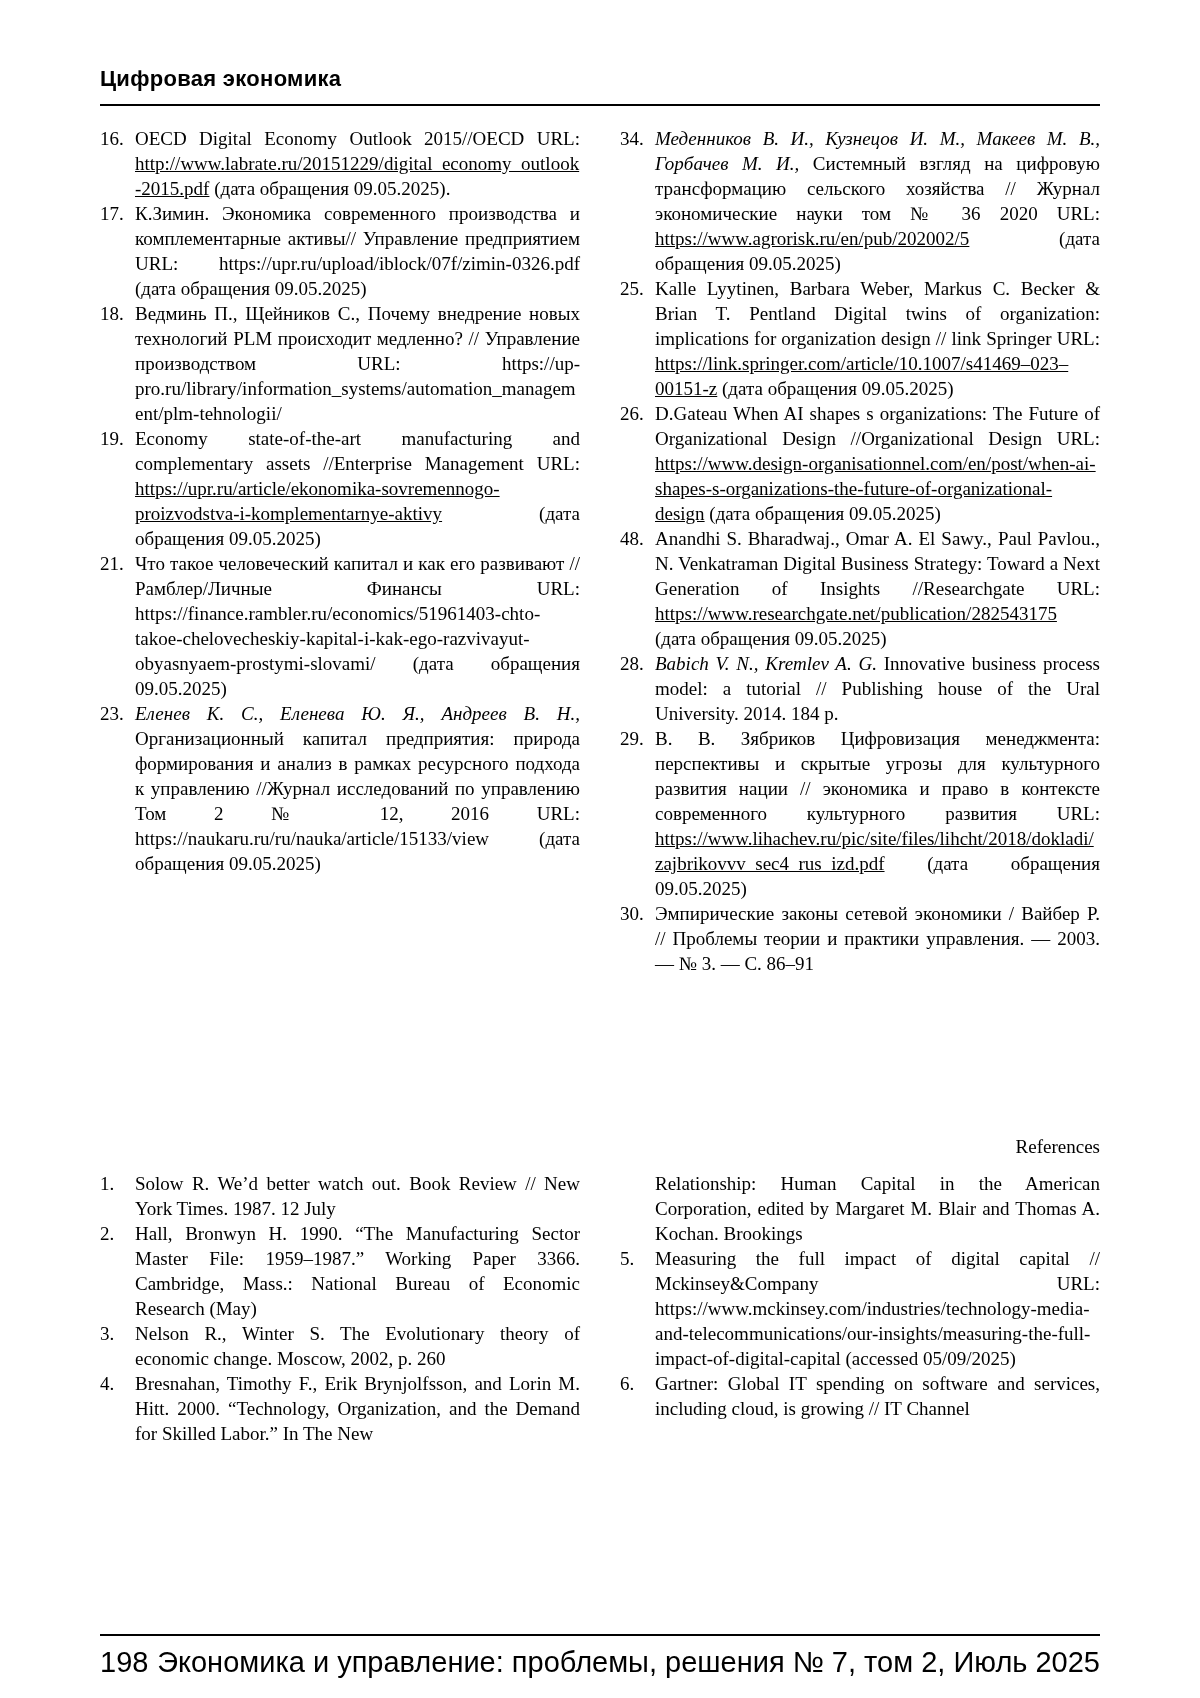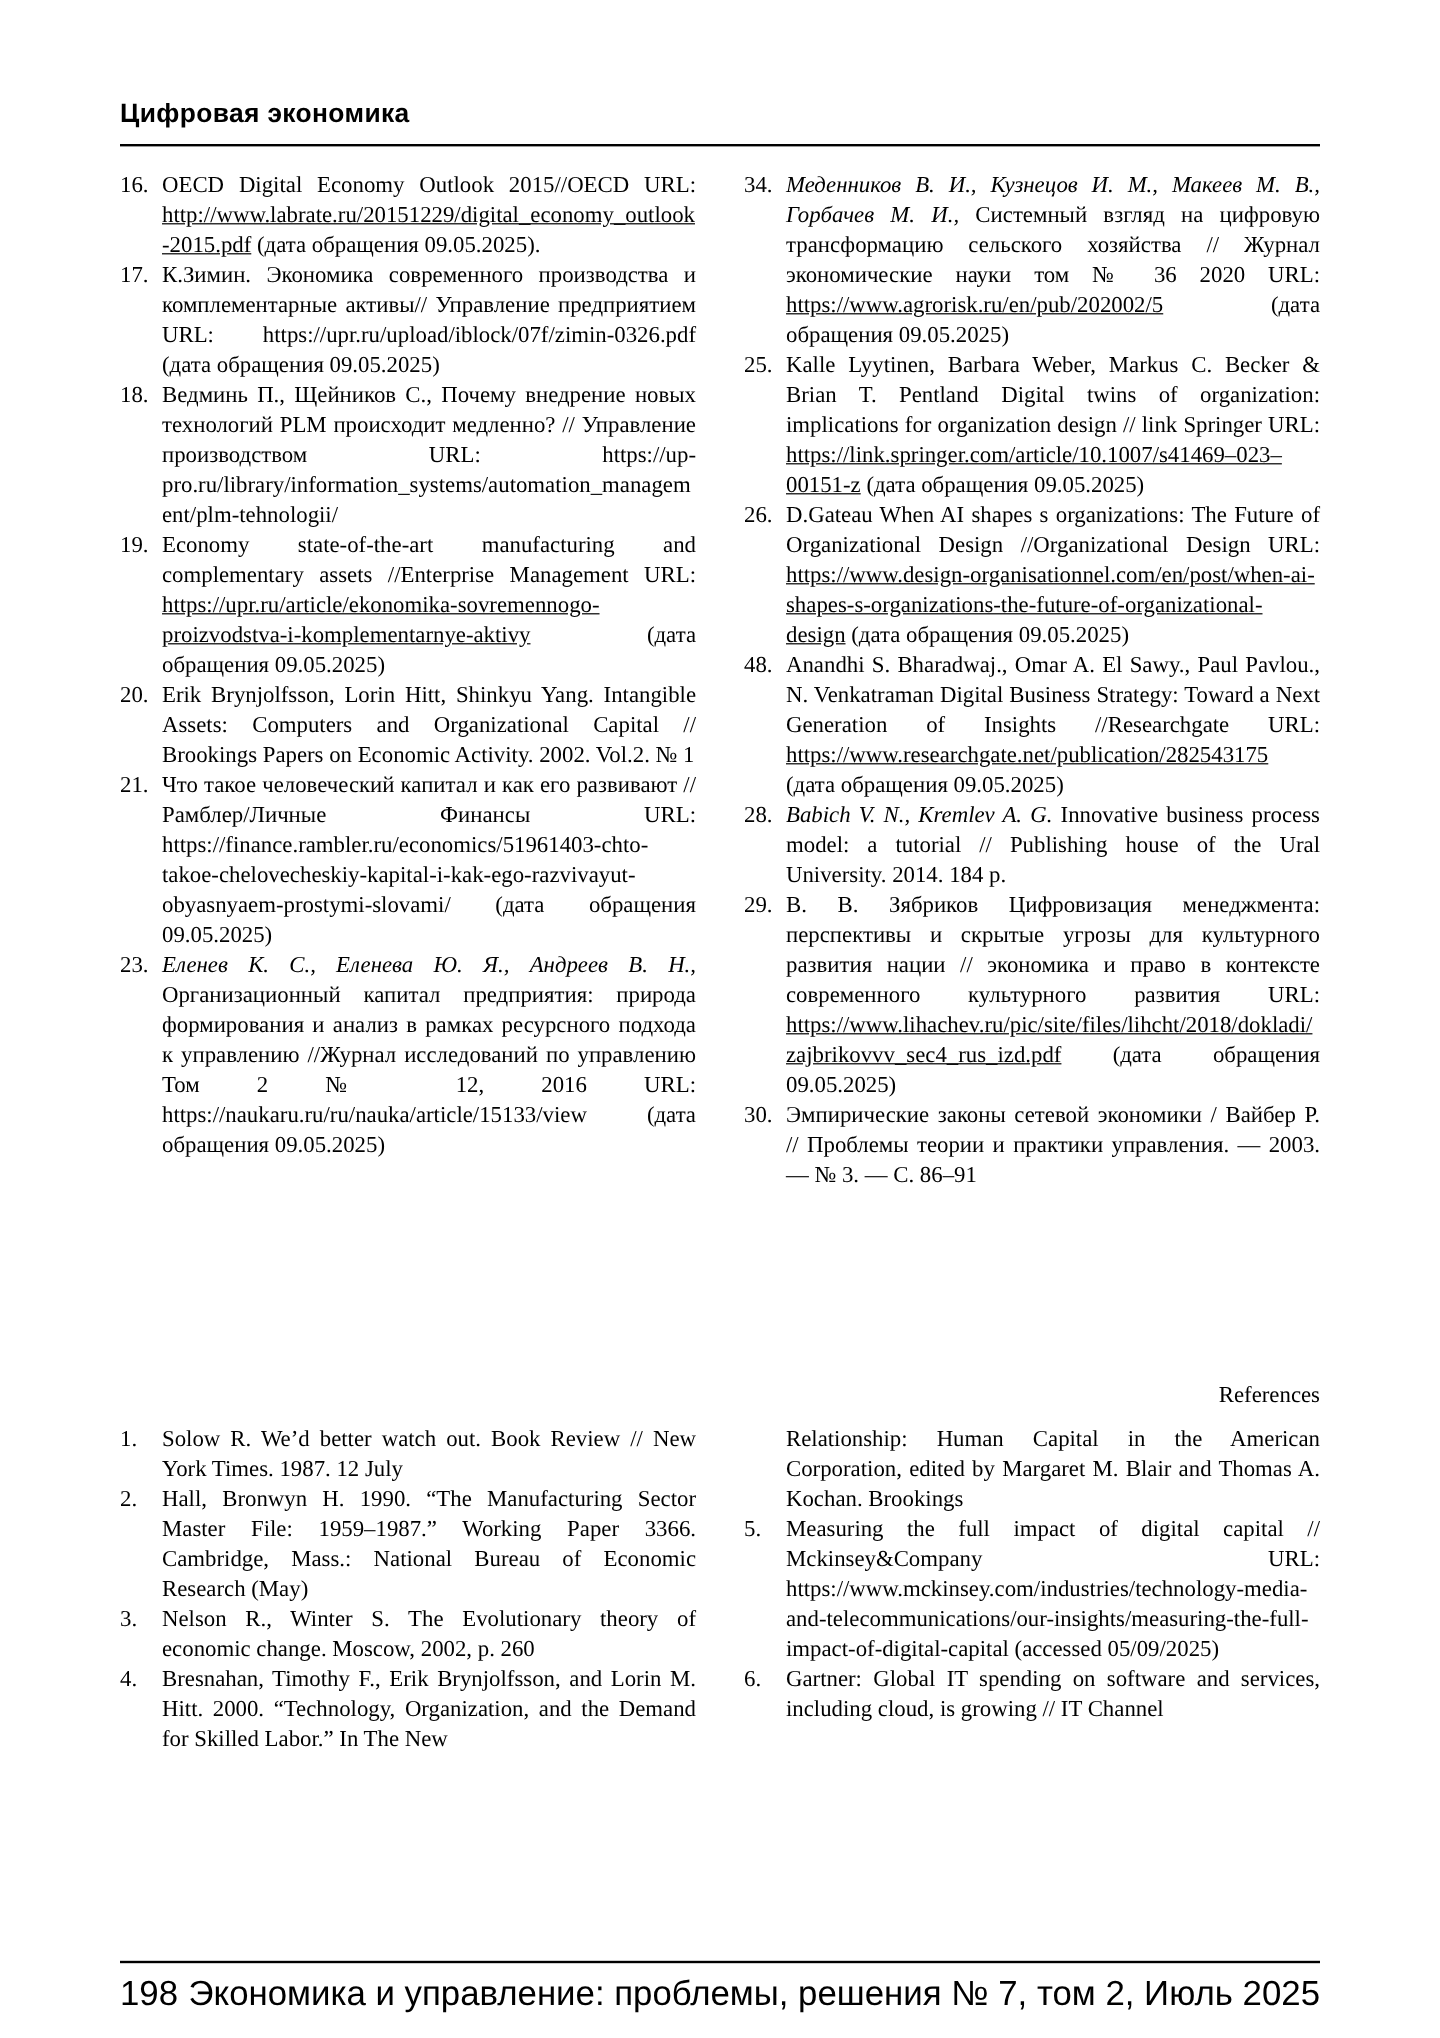--- a/index.html
+++ b/index.html
@@ -9,21 +9,20 @@
     height: 1698px;
     position: relative;
     color: #000000;
     font-family: "Liberation Serif", serif;
     overflow: hidden;
   }
   .page {
     position: absolute;
     inset: 0;
     padding: 66px 100px 12px 100px;
-    margin-top: 16px;
   }
   .running-head {
     font-family: "Liberation Sans", sans-serif;
     font-weight: bold;
     font-size: 22px;
     line-height: 26px;
     letter-spacing: 0.3px;
   }
   .head-rule {
     border: none;
@@ -90,21 +89,20 @@
   <div class="running-head">Цифровая экономика</div>
 
   <hr class="head-rule">
 
   <div class="two-col bib-section">
     <div class="col">
         <div class="ref-item"><span class="ref-num">16.</span>OECD Digital Economy Outlook 2015//OECD URL: <span class="link">http://www.labrate.ru/20151229/digital_economy_outlook-2015.pdf</span> (дата обращения 09.05.2025).</div>
         <div class="ref-item"><span class="ref-num">17.</span>К.Зимин. Экономика современного производства и комплементарные активы// Управление предприятием URL: https://upr.ru/upload/iblock/07f/zimin-0326.pdf (дата обращения 09.05.2025)</div>
         <div class="ref-item"><span class="ref-num">18.</span>Ведминь П., Щейников С., Почему внедрение новых технологий PLM происходит медленно? // Управление производством URL: https://up-pro.ru/library/information_systems/automation_management/plm-tehnologii/</div>
         <div class="ref-item"><span class="ref-num">19.</span>Economy state-of-the-art manufacturing and complementary assets //Enterprise Management URL: <span class="link">https://upr.ru/article/ekonomika-sovremennogo-proizvodstva-i-komplementarnye-aktivy</span> (дата обращения 09.05.2025)</div>
-        <div class="ref-item"><span class="ref-num">20.</span>Erik Brynjolfsson, Lorin Hitt, Shinkyu Yang. Intangible Assets: Computers and Organizational Capital // Brookings Papers on Economic Activity. 2002. Vol.2. № 1</div>
         <div class="ref-item"><span class="ref-num">21.</span>Что такое человеческий капитал и как его развивают // Рамблер/Личные Финансы URL: https://finance.rambler.ru/economics/51961403-chto-takoe-chelovecheskiy-kapital-i-kak-ego-razvivayut-obyasnyaem-prostymi-slovami/ (дата обращения 09.05.2025)</div>
         <div class="ref-item"><span class="ref-num">23.</span><em>Еленев К. С., Еленева Ю. Я., Андреев В. Н., </em>Организационный капитал предприятия: природа формирования и анализ в рамках ресурсного подхода к управлению //Журнал исследований по управлению Том 2 № 12, 2016 URL: https://naukaru.ru/ru/nauka/article/15133/view (дата обращения 09.05.2025)</div>
       </div>
     <div class="col">
         <div class="ref-item"><span class="ref-num">34.</span><em>Меденников В. И., Кузнецов И. М., Макеев М. В., Горбачев М. И., </em>Системный взгляд на цифровую трансформацию сельского хозяйства // Журнал экономические науки том № 36 2020 URL: <span class="link">https://www.agrorisk.ru/en/pub/202002/5</span> (дата обращения 09.05.2025)</div>
         <div class="ref-item"><span class="ref-num">25.</span>Kalle Lyytinen, Barbara Weber, Markus C. Becker &amp; Brian T. Pentland Digital twins of organization: implications for organization design // link Springer URL: <span class="link">https://link.springer.com/article/10.1007/s41469–023–00151-z</span> (дата обращения 09.05.2025)</div>
         <div class="ref-item"><span class="ref-num">26.</span>D.Gateau When AI shapes s organizations: The Future of Organizational Design //Organizational Design URL: <span class="link">https://www.design-organisationnel.com/en/post/when-ai-shapes-s-organizations-the-future-of-organizational-design</span> (дата обращения 09.05.2025)</div>
         <div class="ref-item"><span class="ref-num">48.</span>Anandhi S. Bharadwaj., Omar A. El Sawy., Paul Pavlou., N. Venkatraman Digital Business Strategy: Toward a Next Generation of Insights //Researchgate URL: <span class="link">https://www.researchgate.net/publication/282543175</span> (дата обращения 09.05.2025)</div>
         <div class="ref-item"><span class="ref-num">28.</span><em>Babich V. N., Kremlev A. G. </em>Innovative business process model: a tutorial // Publishing house of the Ural University. 2014. 184 p.</div>
         <div class="ref-item"><span class="ref-num">29.</span>В. В. Зябриков Цифровизация менеджмента: перспективы и скрытые угрозы для культурного развития нации // экономика и право в контексте современного культурного развития URL: <span class="link">https://www.lihachev.ru/pic/site/files/lihcht/2018/dokladi/zajbrikovvv_sec4_rus_izd.pdf</span> (дата обращения 09.05.2025)</div>

